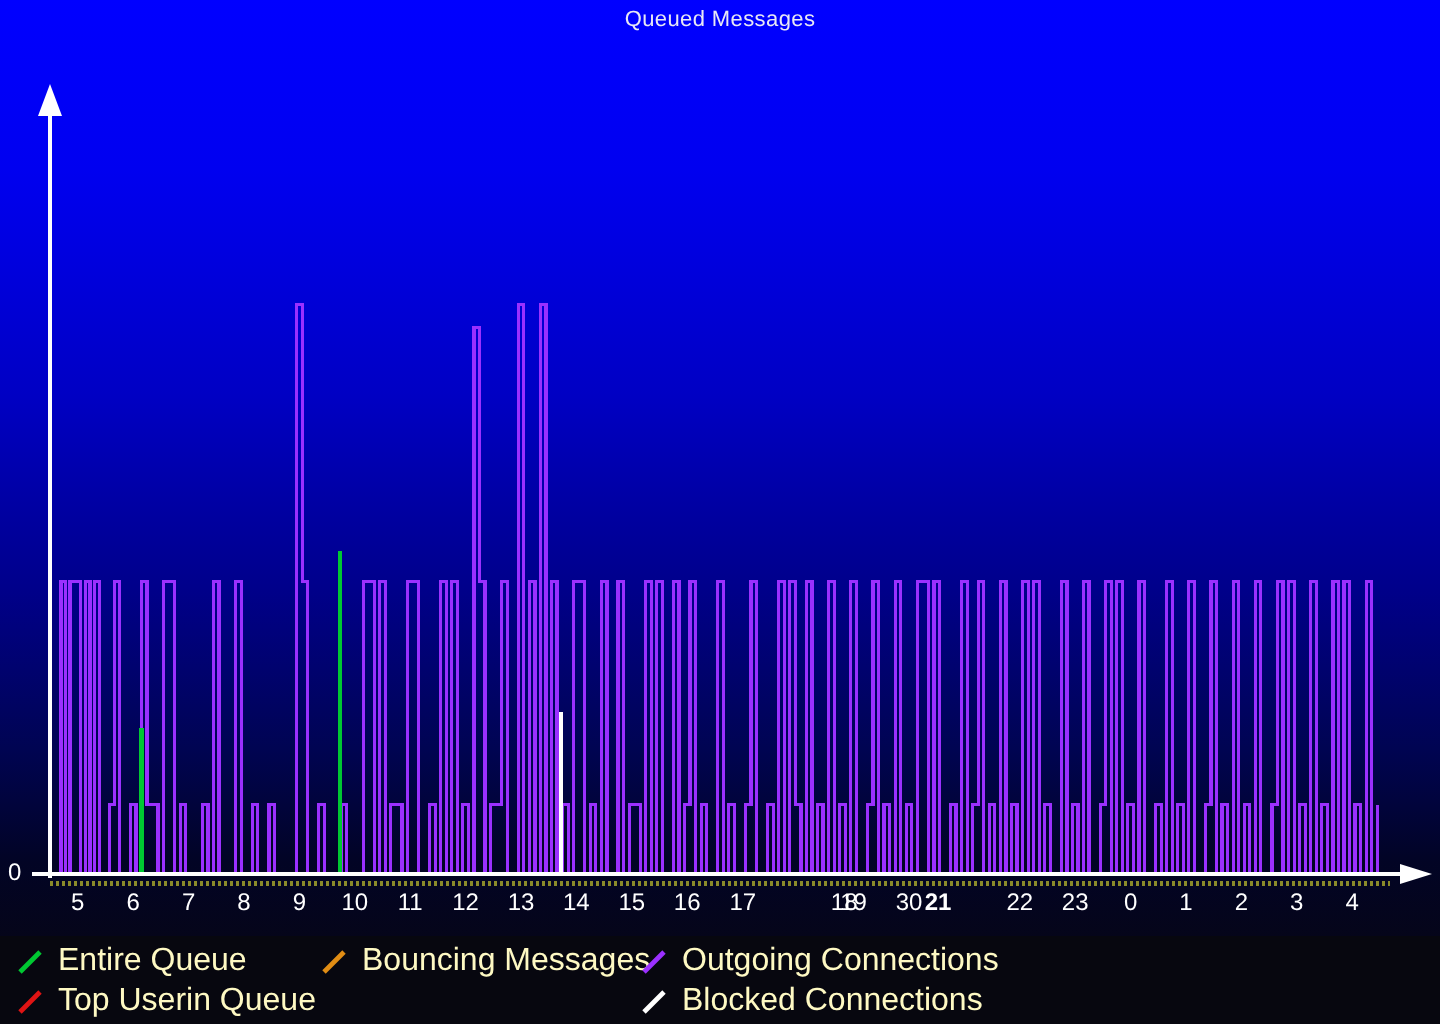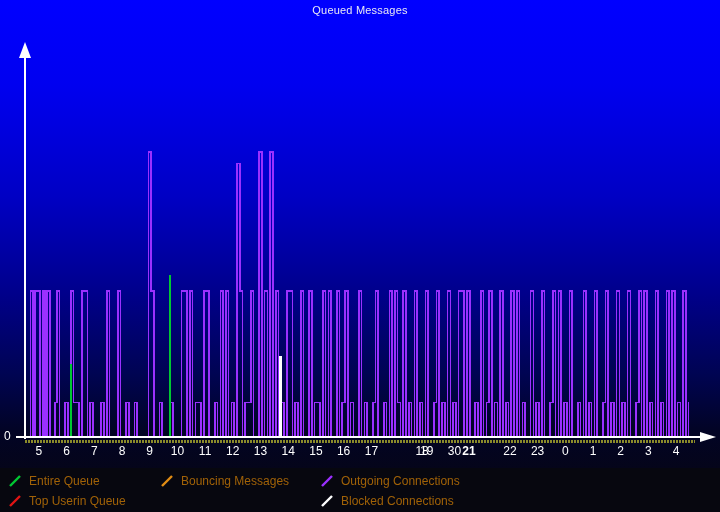--- a/index.html
+++ b/index.html
@@ -79,22 +79,22 @@
     align-items: center;
     white-space: nowrap;
   }
   .legend-swatch {
     width: 14px;
     height: 14px;
     margin-right: 7px;
     flex: 0 0 auto;
   }
   .legend-label {
-    color: #a16207;
-    font-size: 12px;
+    color: #fef9c3;
+    font-size: 16px;
     font-family: "Liberation Sans", sans-serif;
     line-height: 14px;
   }
 </style>
 </head>
 <body>
 
 <div id="app">
 
   <div id="plot-panel">

